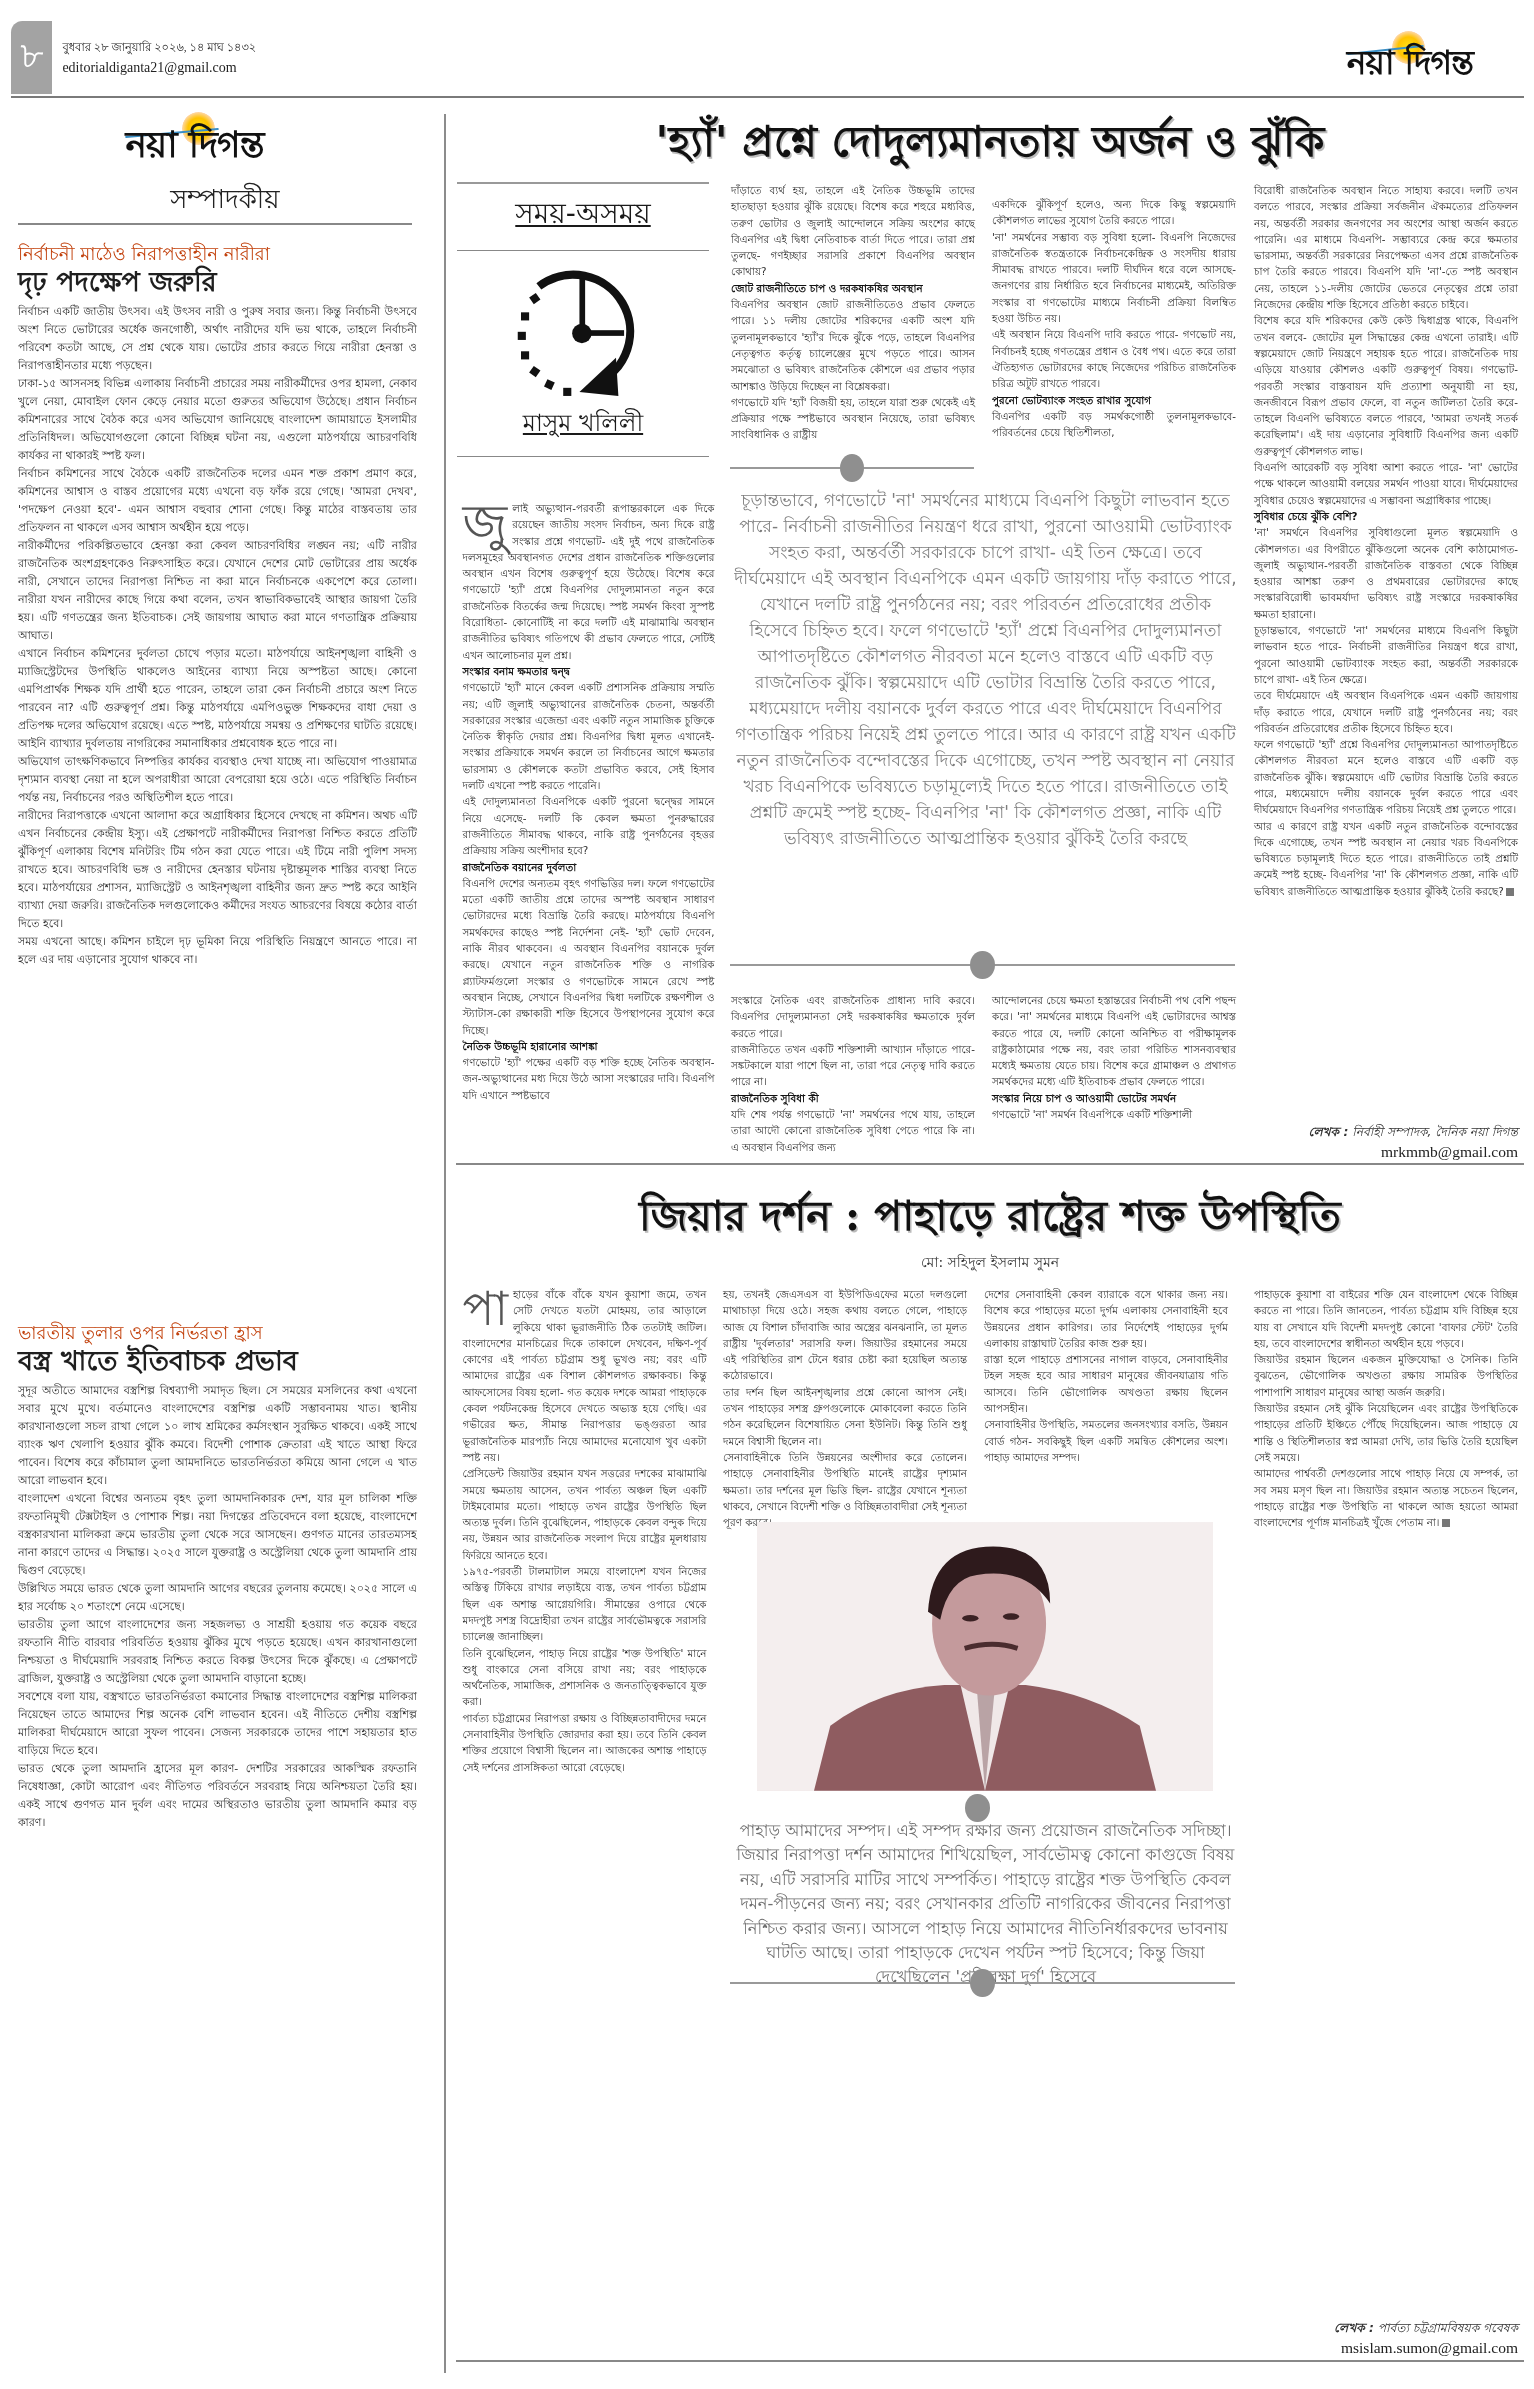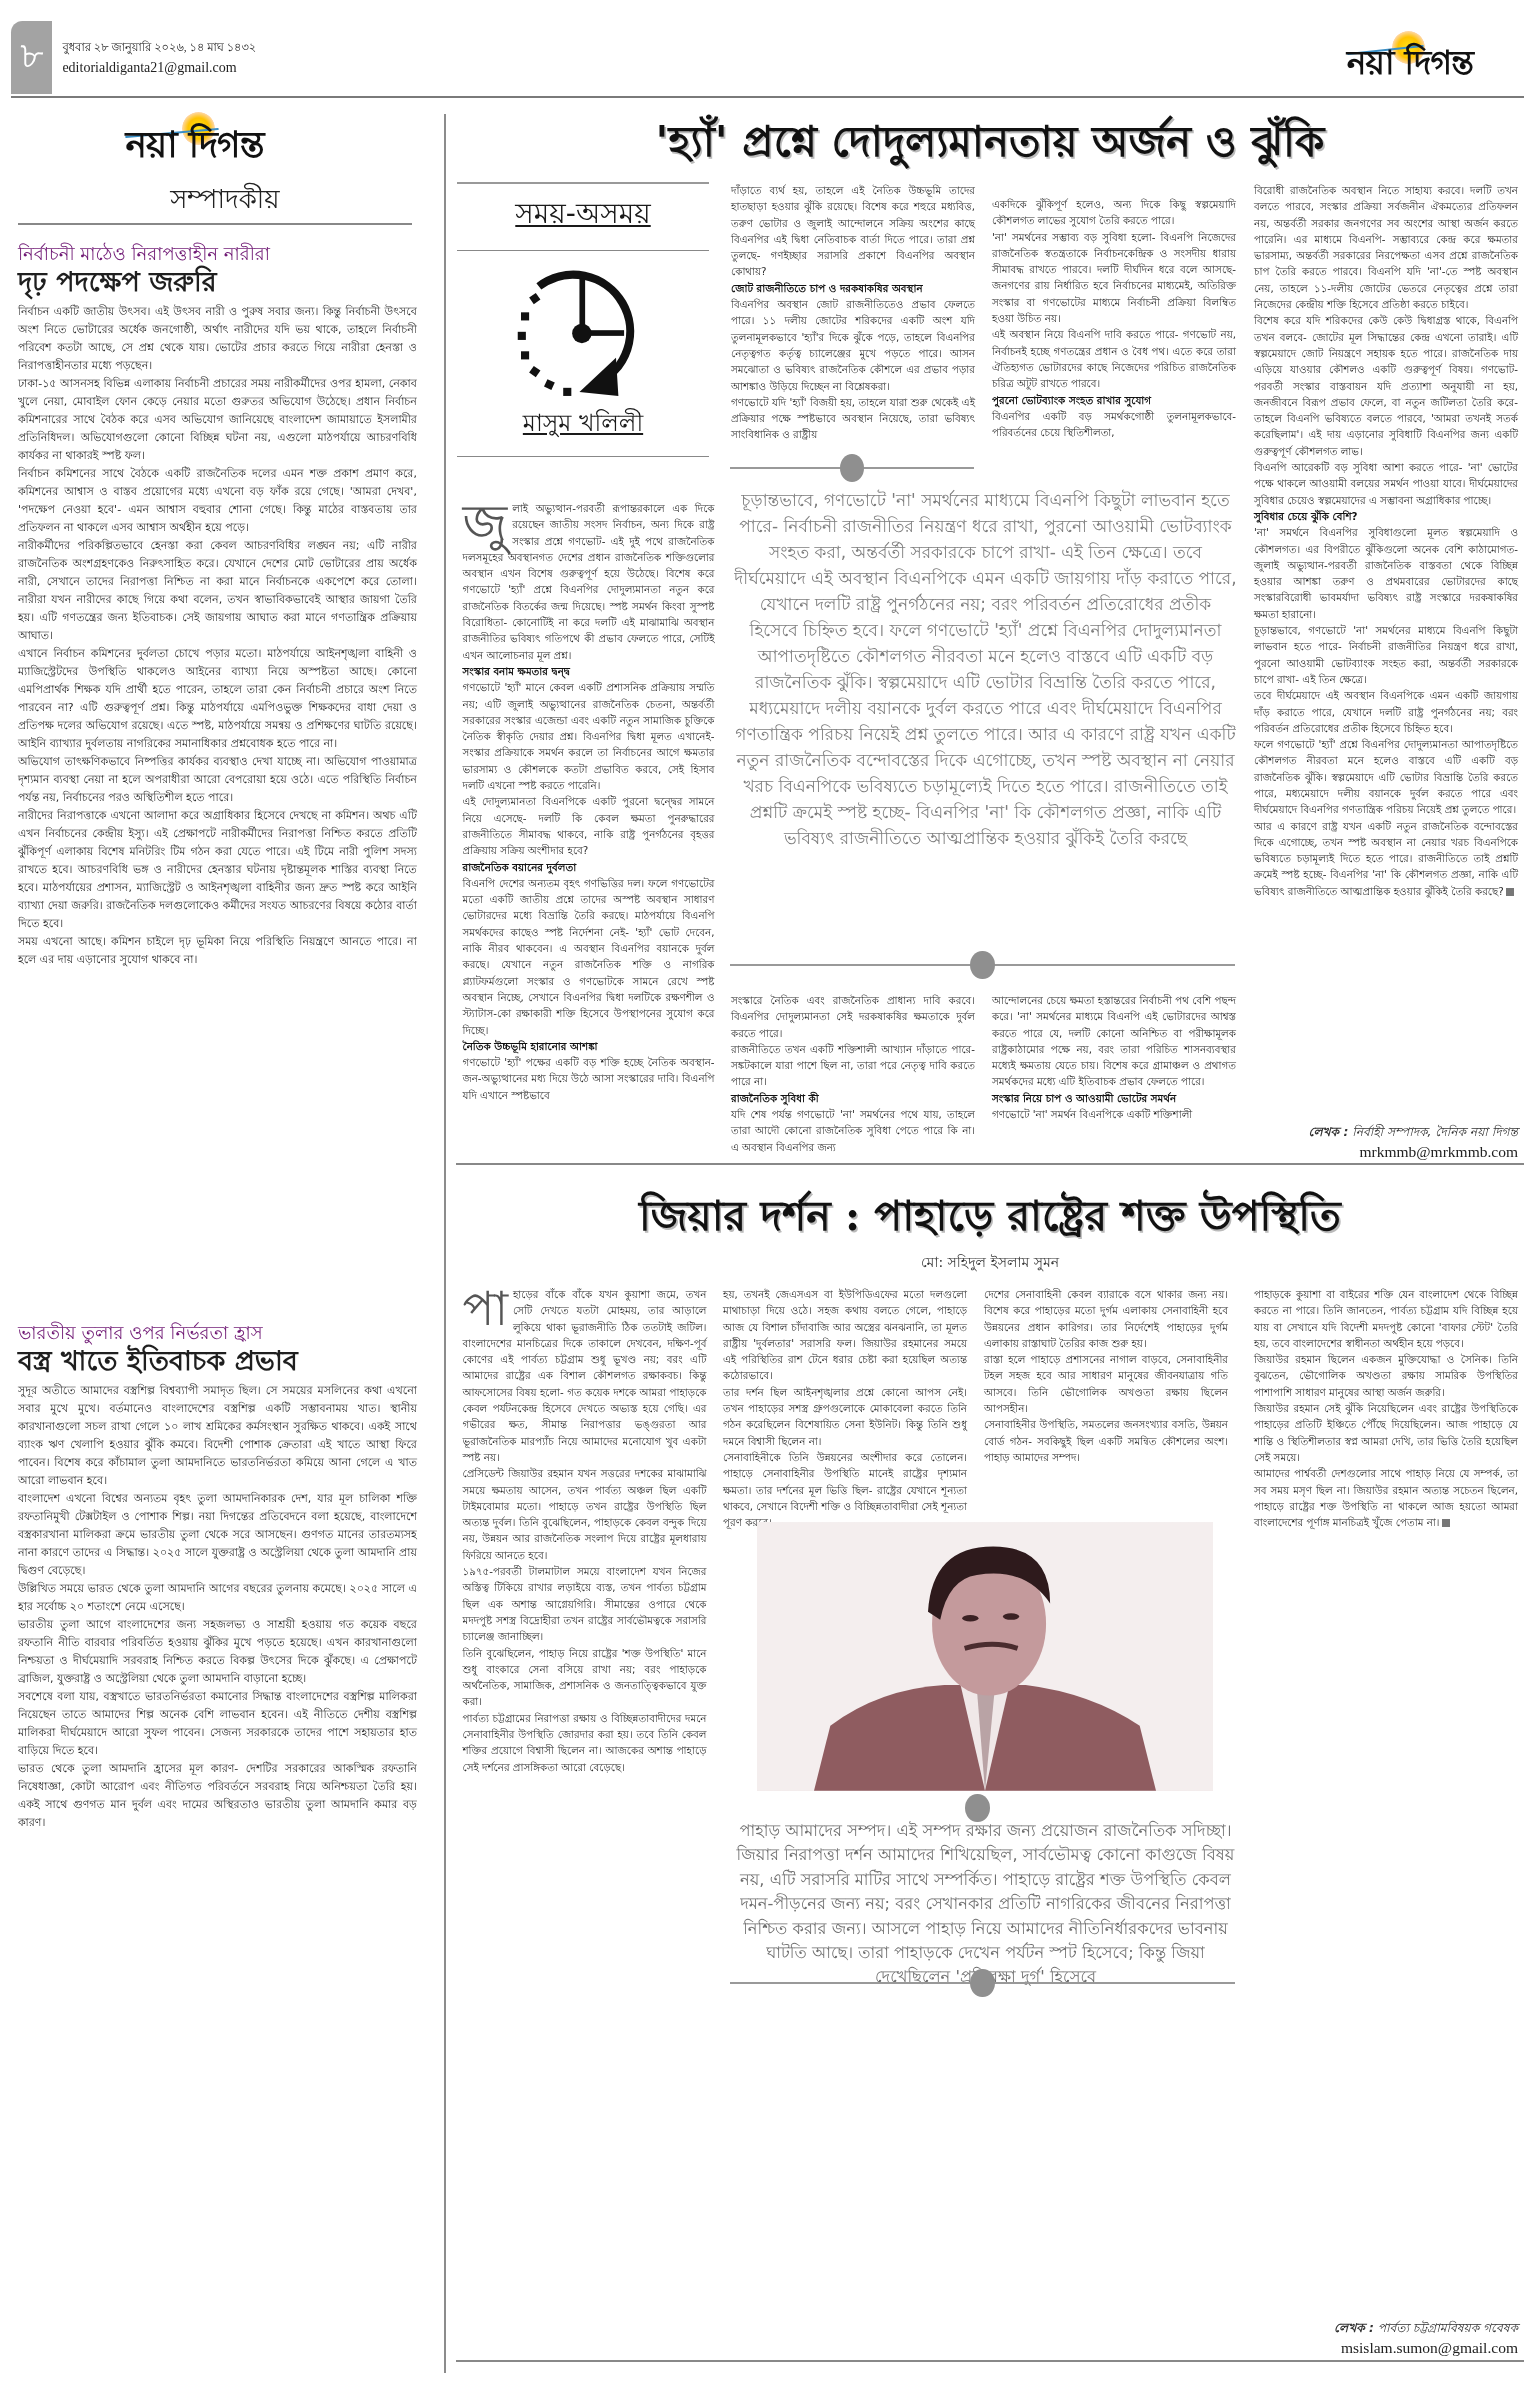--- a/index.html
+++ b/index.html
@@ -26,21 +26,21 @@
   .leftcol { position: absolute; left: 11.4px; top: 101px; width: 427px; height: 2271px; }
   .vrule { position: absolute; left: 444px; top: 114px; width: 1.6px; height: 2259px; background: #8c8c8c; }
   .logo-ed { left: 114px; top: 11.4px; width: 195px; height: 65px; }
   .logo-ed .sun { left: 57px; top: 0; width: 33px; height: 33px; }
   .logo-ed .wave { left: 0; top: 19.5px; width: 94px; transform: rotate(-5deg); }
   .logo-ed .word { font-size: 36px; margin-top: 21px; }
   .ed-label { position: absolute; left: 0; top: 78px; width: 427px; text-align: center; font-size: 26px; color: #222; }
   .ed-rule { position: absolute; left: 6.5px; top: 122px; width: 394px; height: 1.6px; background: #888; }
 
   .ed-article { position: absolute; left: 6.5px; width: 399px; }
-  .kicker { font-size: 18px; color: #701a75; line-height: 1.25; }
+  .kicker { font-size: 18px; color: #c2410c; line-height: 1.25; }
   .headline-ed { font-size: 27px; color: #1f1f1f; line-height: 1.2; margin-bottom: 4.9px; }
   .body-text { font-size: 11px; line-height: 18px; text-align: justify; color: #2a2a2a; }
   .body-text p { margin: 0; }
 
   
   .main { position: absolute; left: 456px; top: 101px; width: 1068px; }
   .headline-1 { position: absolute; left: 0; top: 8.1px; width: 1068px; text-align: center; font-family: "DejaVu Serif", serif; font-size: 42px; color: #111; text-shadow: 1.6px 1.6px 0 #bbb; }
 
   .col-box { position: absolute; left: 1px; top: 81px; width: 252px; text-decoration: underline; }
   .col-rule { width: 252px; height: 1.6px; background: #999; }
@@ -201,21 +201,21 @@
     <span class="sub">সুবিধার চেয়ে ঝুঁকি বেশি?</span><br>
     <span>'না' সমর্থনে বিএনপির সুবিধাগুলো মূলত স্বল্পমেয়াদি ও কৌশলগত। এর বিপরীতে ঝুঁকিগুলো অনেক বেশি কাঠামোগত- জুলাই অভ্যুত্থান-পরবর্তী রাজনৈতিক বাস্তবতা থেকে বিচ্ছিন্ন হওয়ার আশঙ্কা তরুণ ও প্রথমবারের ভোটারদের কাছে সংস্কারবিরোধী ভাবমর্যাদা ভবিষ্যৎ রাষ্ট্র সংস্কারে দরকষাকষির ক্ষমতা হারানো।</span><br>
     <span>চূড়ান্তভাবে, গণভোটে 'না' সমর্থনের মাধ্যমে বিএনপি কিছুটা লাভবান হতে পারে- নির্বাচনী রাজনীতির নিয়ন্ত্রণ ধরে রাখা, পুরনো আওয়ামী ভোটব্যাংক সংহত করা, অন্তর্বর্তী সরকারকে চাপে রাখা- এই তিন ক্ষেত্রে।</span><br>
     <span>তবে দীর্ঘমেয়াদে এই অবস্থান বিএনপিকে এমন একটি জায়গায় দাঁড় করাতে পারে, যেখানে দলটি রাষ্ট্র পুনর্গঠনের নয়; বরং পরিবর্তন প্রতিরোধের প্রতীক হিসেবে চিহ্নিত হবে।</span><br>
     <span>ফলে গণভোটে 'হ্যাঁ' প্রশ্নে বিএনপির দোদুল্যমানতা আপাতদৃষ্টিতে কৌশলগত নীরবতা মনে হলেও বাস্তবে এটি একটি বড় রাজনৈতিক ঝুঁকি। স্বল্পমেয়াদে এটি ভোটার বিভ্রান্তি তৈরি করতে পারে, মধ্যমেয়াদে দলীয় বয়ানকে দুর্বল করতে পারে এবং দীর্ঘমেয়াদে বিএনপির গণতান্ত্রিক পরিচয় নিয়েই প্রশ্ন তুলতে পারে।</span><br>
     <span>আর এ কারণে রাষ্ট্র যখন একটি নতুন রাজনৈতিক বন্দোবস্তের দিকে এগোচ্ছে, তখন স্পষ্ট অবস্থান না নেয়ার খরচ বিএনপিকে ভবিষ্যতে চড়ামূল্যই দিতে হতে পারে। রাজনীতিতে তাই প্রশ্নটি ক্রমেই স্পষ্ট হচ্ছে- বিএনপির 'না' কি কৌশলগত প্রজ্ঞা, নাকি এটি ভবিষ্যৎ রাজনীতিতে আত্মপ্রান্তিক হওয়ার ঝুঁকিই তৈরি করছে?</span><span class="end-mark"></span>
   </div>
 
   <div class="byline" style="left:798px; top:1022px; width:264px;">
     <div class="role"><b>লেখক :</b> <span>নির্বাহী সম্পাদক, দৈনিক নয়া দিগন্ত</span></div>
-    <a class="mail">mrkmmb@mrkmmb.com</a>
+    <a class="mail">mrkmmb@gmail.com</a>
   </div>
 
   <div class="hrule" style="left:0; top:1062px; width:1068px;"></div>
 
   <h1 class="headline-2" style="top:1083px;">জিয়ার দর্শন : পাহাড়ে রাষ্ট্রের শক্ত উপস্থিতি</h1>
   <div class="author-2" style="top:1150px;">মো: সহিদুল ইসলাম সুমন</div>
 
   <div class="a1-col" style="left:6.5px; top:1185px; width:244px;">
     <span class="dropcap" style="font-size:47px;">পা</span>
     <span>হাড়ের বাঁকে বাঁকে যখন কুয়াশা জমে, তখন সেটি দেখতে যতটা মোহময়, তার আড়ালে লুকিয়ে থাকা ভূরাজনীতি ঠিক ততটাই জটিল। বাংলাদেশের মানচিত্রের দিকে তাকালে দেখবেন, দক্ষিণ-পূর্ব কোণের এই পার্বত্য চট্টগ্রাম শুধু ভূখণ্ড নয়; বরং এটি আমাদের রাষ্ট্রের এক বিশাল কৌশলগত রক্ষাকবচ। কিন্তু আফসোসের বিষয় হলো- গত কয়েক দশকে আমরা পাহাড়কে কেবল পর্যটনকেন্দ্র হিসেবে দেখতে অভ্যস্ত হয়ে গেছি। এর গভীরের ক্ষত, সীমান্ত নিরাপত্তার ভঙ্গুরতা আর ভূরাজনৈতিক মারপ্যাঁচ নিয়ে আমাদের মনোযোগ খুব একটা স্পষ্ট নয়।</span><br>

